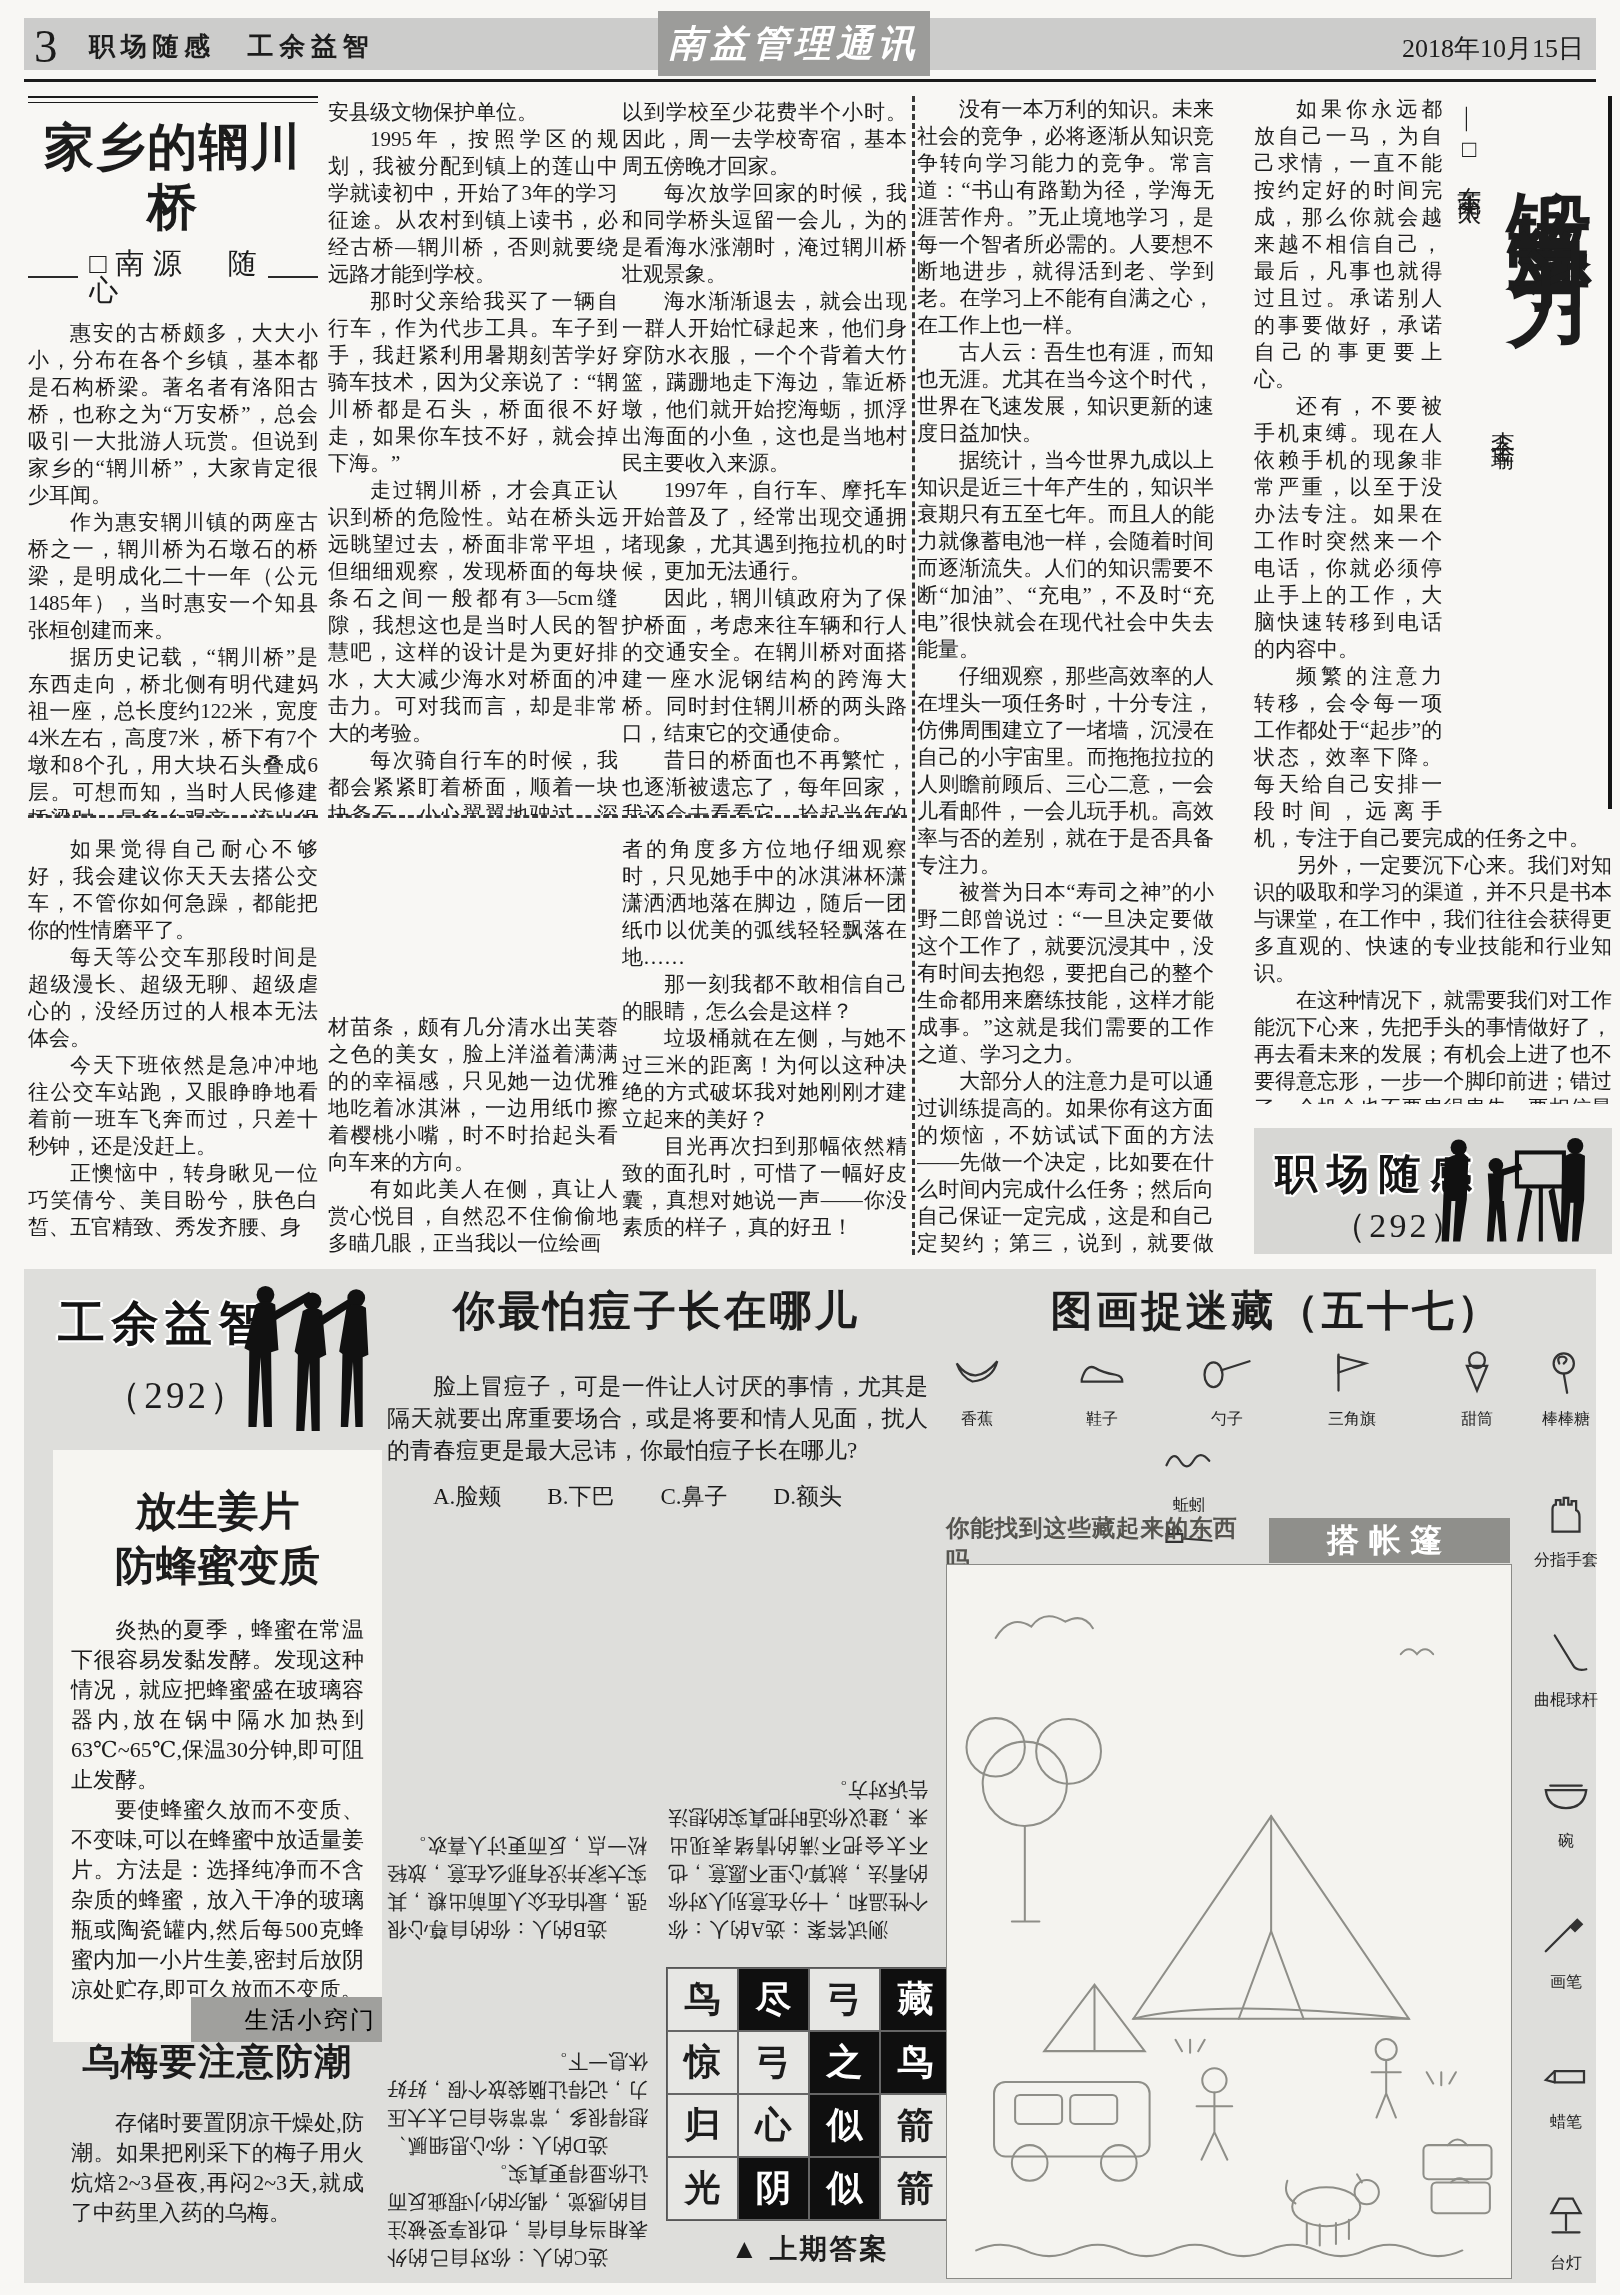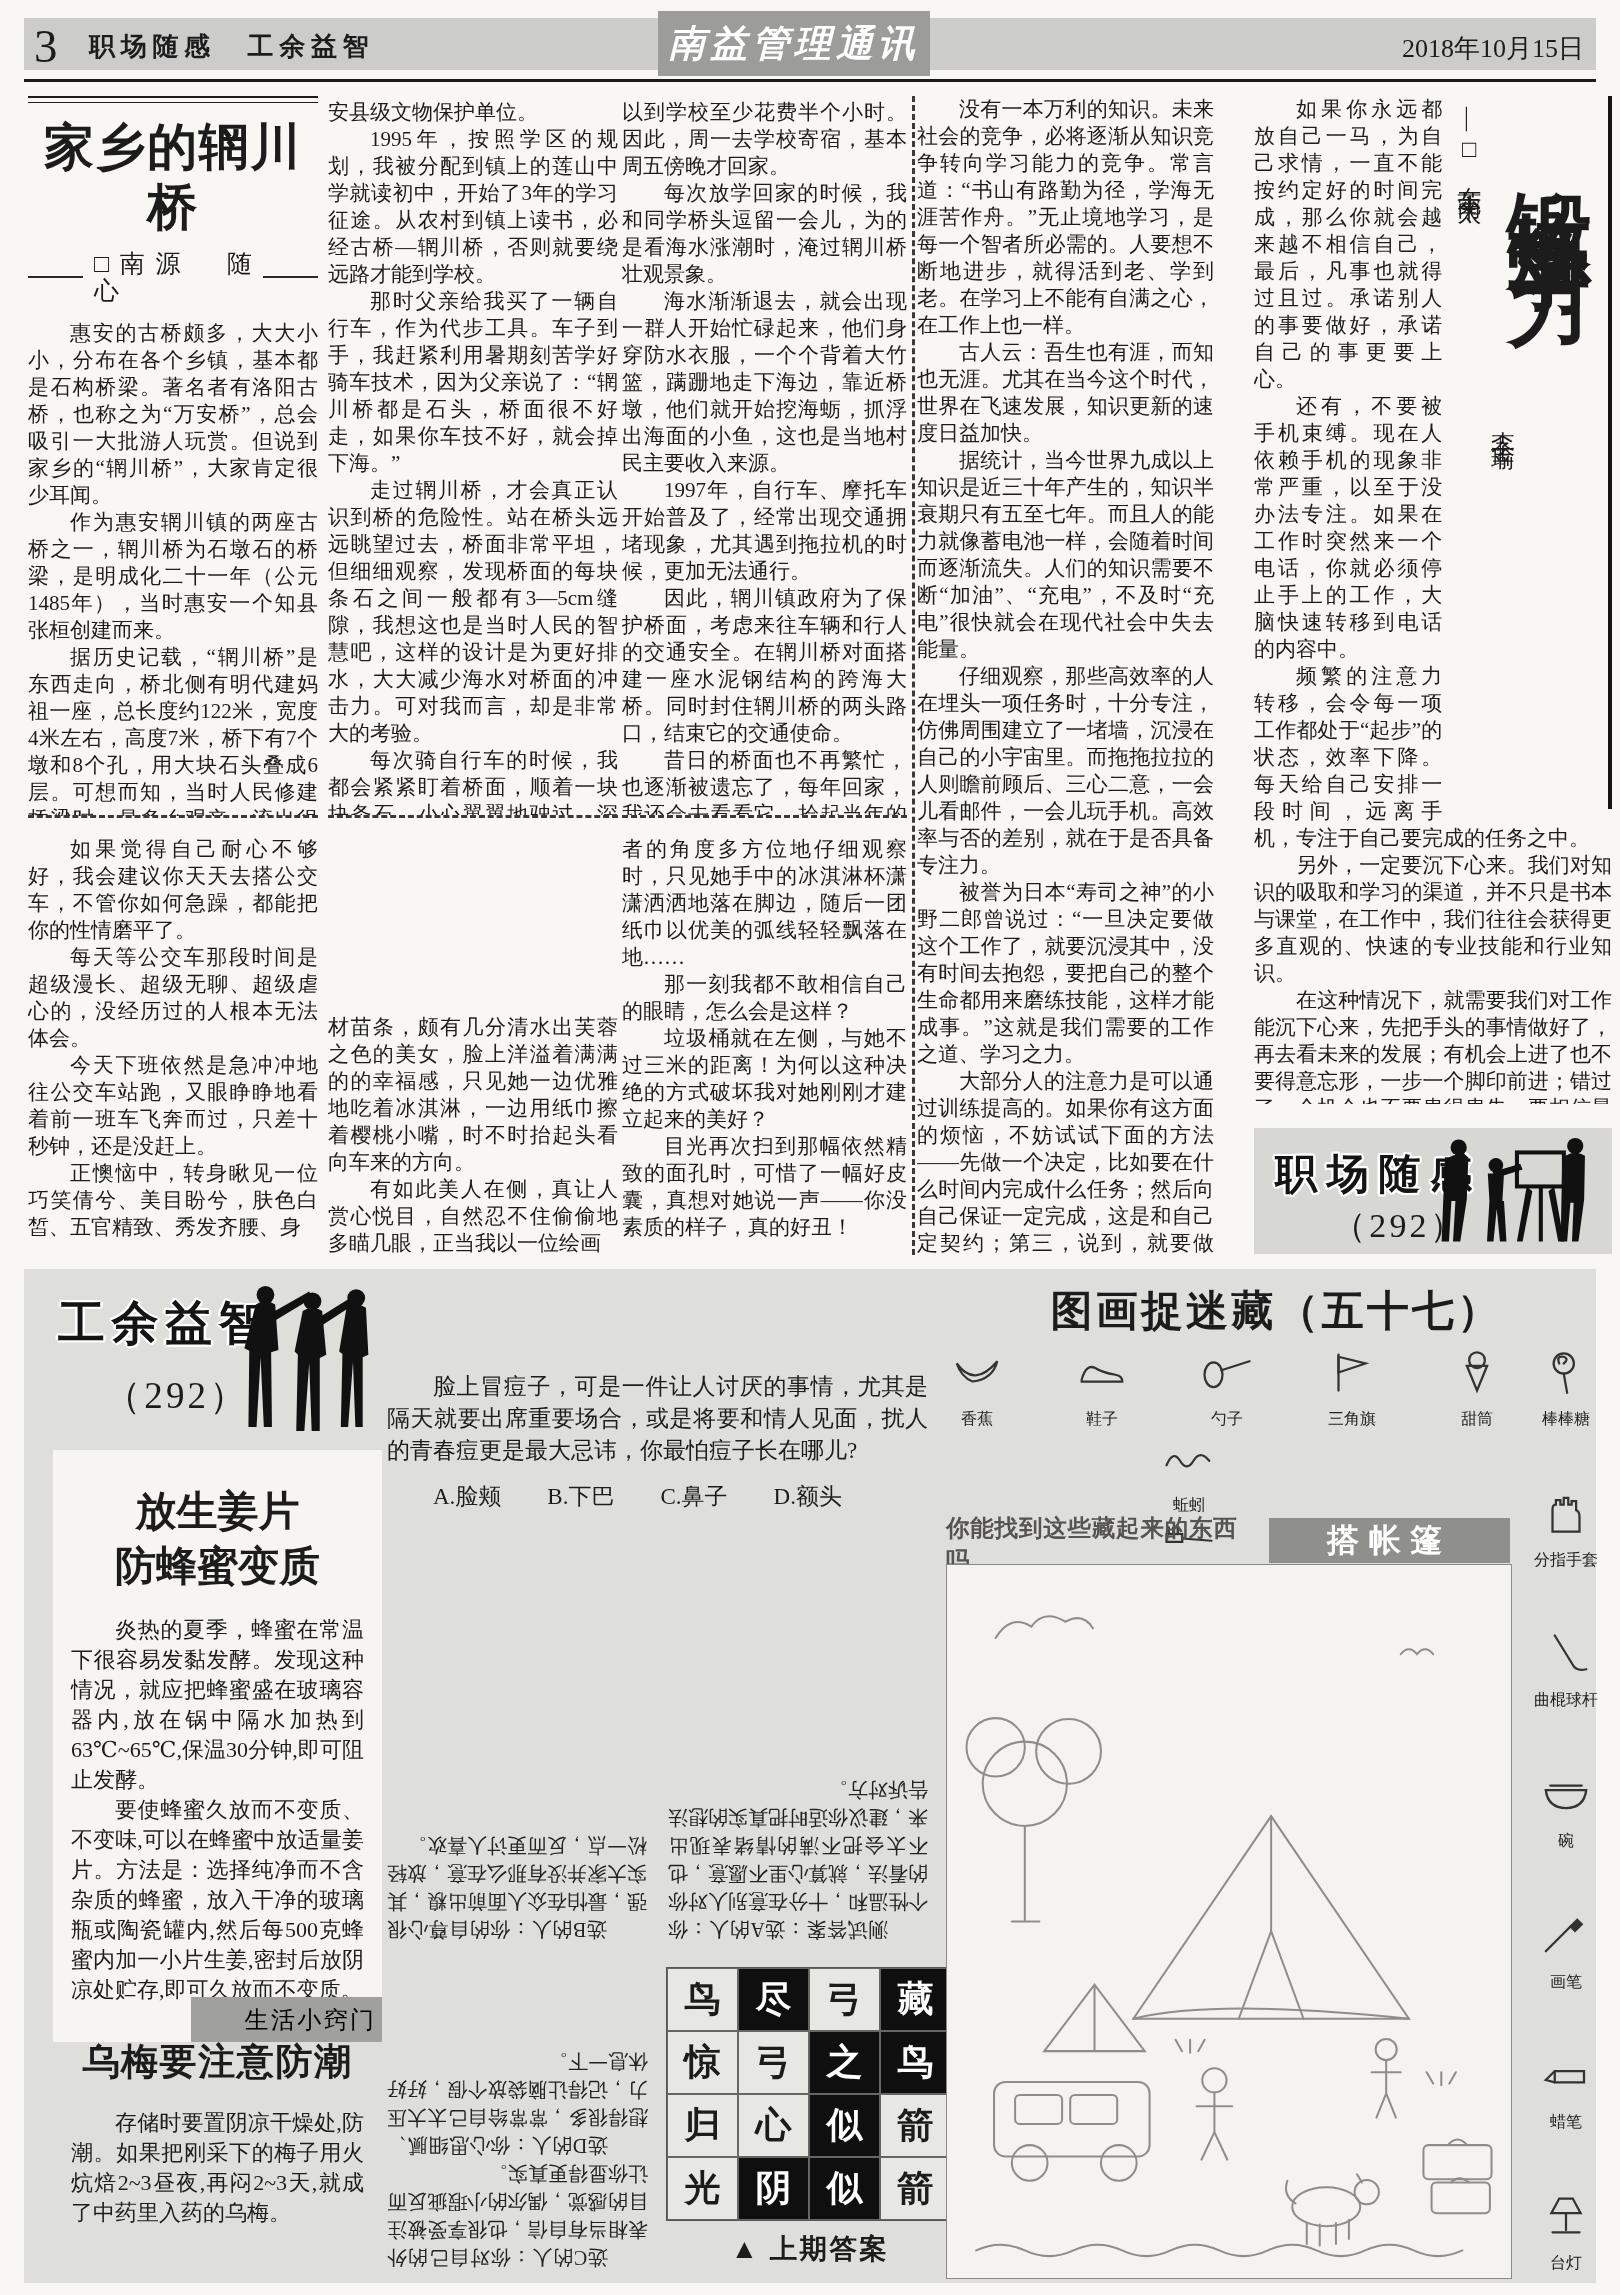--- a/index.html
+++ b/index.html
@@ -16,21 +16,21 @@
   
   .col{position:absolute;font-size:21px;line-height:27px;text-align:justify;overflow:hidden;}
   .col p{margin:0;text-indent:2em;}
   .col p.cont{text-indent:0;}
   #a1c1{left:28px;top:96px;width:290px;height:720px;}
   #a1c2{left:328px;top:99px;width:290px;height:716px;}
   #a1c3{left:622px;top:99px;width:285px;height:716px;}
   .double-rule{height:11.3px;border-top:2.4px solid #1b1b1b;position:relative;margin-bottom:3.2px;}
   .double-rule:after{content:"";position:absolute;left:0;right:0;top:4px;border-top:1.6px solid #1b1b1b;}
   .a1-title{font-size:50px;font-weight:bold;text-align:center;letter-spacing:1.6px;margin:8px 0 13px;line-height:60px;}
-  .byline{display:flex;align-items:center;justify-content:center;gap:11.3px;font-size:25px;margin-bottom:16px;}
+  .byline{display:flex;align-items:center;justify-content:center;gap:11.3px;font-size:29px;margin-bottom:16px;}
   .bl-line{width:57px;border-top:2.4px solid #2a2a2a;}
   .hsep{position:absolute;border-top:3.2px dashed #3a3a3a;height:0;}
   #sep1{left:28px;top:815px;width:290px;}
   #sep2{left:328px;top:815px;width:290px;}
   #sep3{left:622px;top:815px;width:285px;}
   #vsep{position:absolute;left:912px;top:96px;height:1159px;border-left:3.2px dashed #3a3a3a;}
   #a2c1{left:28px;top:836px;width:290px;height:418px;}
   #a2head{position:absolute;left:328px;top:835px;width:290px;}
   .rule-solid{border-top:2.4px solid #1b1b1b;margin-bottom:8px;}
   .a2-title{font-size:47px;font-weight:bold;text-align:center;letter-spacing:8px;margin:6.5px 0 8px;}
@@ -219,20 +219,21 @@
         <p>炎热的夏季，蜂蜜在常温下很容易发黏发酵。发现这种情况，就应把蜂蜜盛在玻璃容器内,放在锅中隔水加热到63℃~65℃,保温30分钟,即可阻止发酵。</p>
         <p>要使蜂蜜久放而不变质、不变味,可以在蜂蜜中放适量姜片。方法是：选择纯净而不含杂质的蜂蜜，放入干净的玻璃瓶或陶瓷罐内,然后每500克蜂蜜内加一小片生姜,密封后放阴凉处贮存,即可久放而不变质。</p>
       </div>
     <div class="tc-title2">乌梅要注意防潮</div>
     <div class="tc-paras">
         <p>存储时要置阴凉干燥处,防潮。如果把刚采下的梅子用火炕焙2~3昼夜,再闷2~3天,就成了中药里入药的乌梅。</p>
       </div>
     <div id="tips-label">生活小窍门</div>
   </div>
 
+  <div class="qz-title">你最怕痘子长在哪儿</div>
   <div id="qz-intro">
     <p>脸上冒痘子，可是一件让人讨厌的事情，尤其是隔天就要出席重要场合，或是将要和情人见面，扰人的青春痘更是最大忌讳，你最怕痘子长在哪儿?</p>
   </div>
   <div id="qz-options">A.脸颊　　B.下巴　　C.鼻子　　D.额头</div>
   <div id="qz-ans1" class="rot">
       <p>测试答案：选A的人：你个性温和，十分在意别人对你的看法，就算心里不愿意，也不太会把不满的情绪表现出来，建议你适时把真实的想法告诉对方。</p>
       <p>选B的人：你的自尊心很强，最怕在众人面前出糗，其实大家并没有那么在意，放轻松一点，反而更讨人喜欢。</p>
     </div>
   <div id="qz-ans2" class="rot">
       <p>选C的人：你对自己的外表相当有自信，也很享受被注目的感觉，偶尔的小瑕疵反而让你显得更真实。</p>

